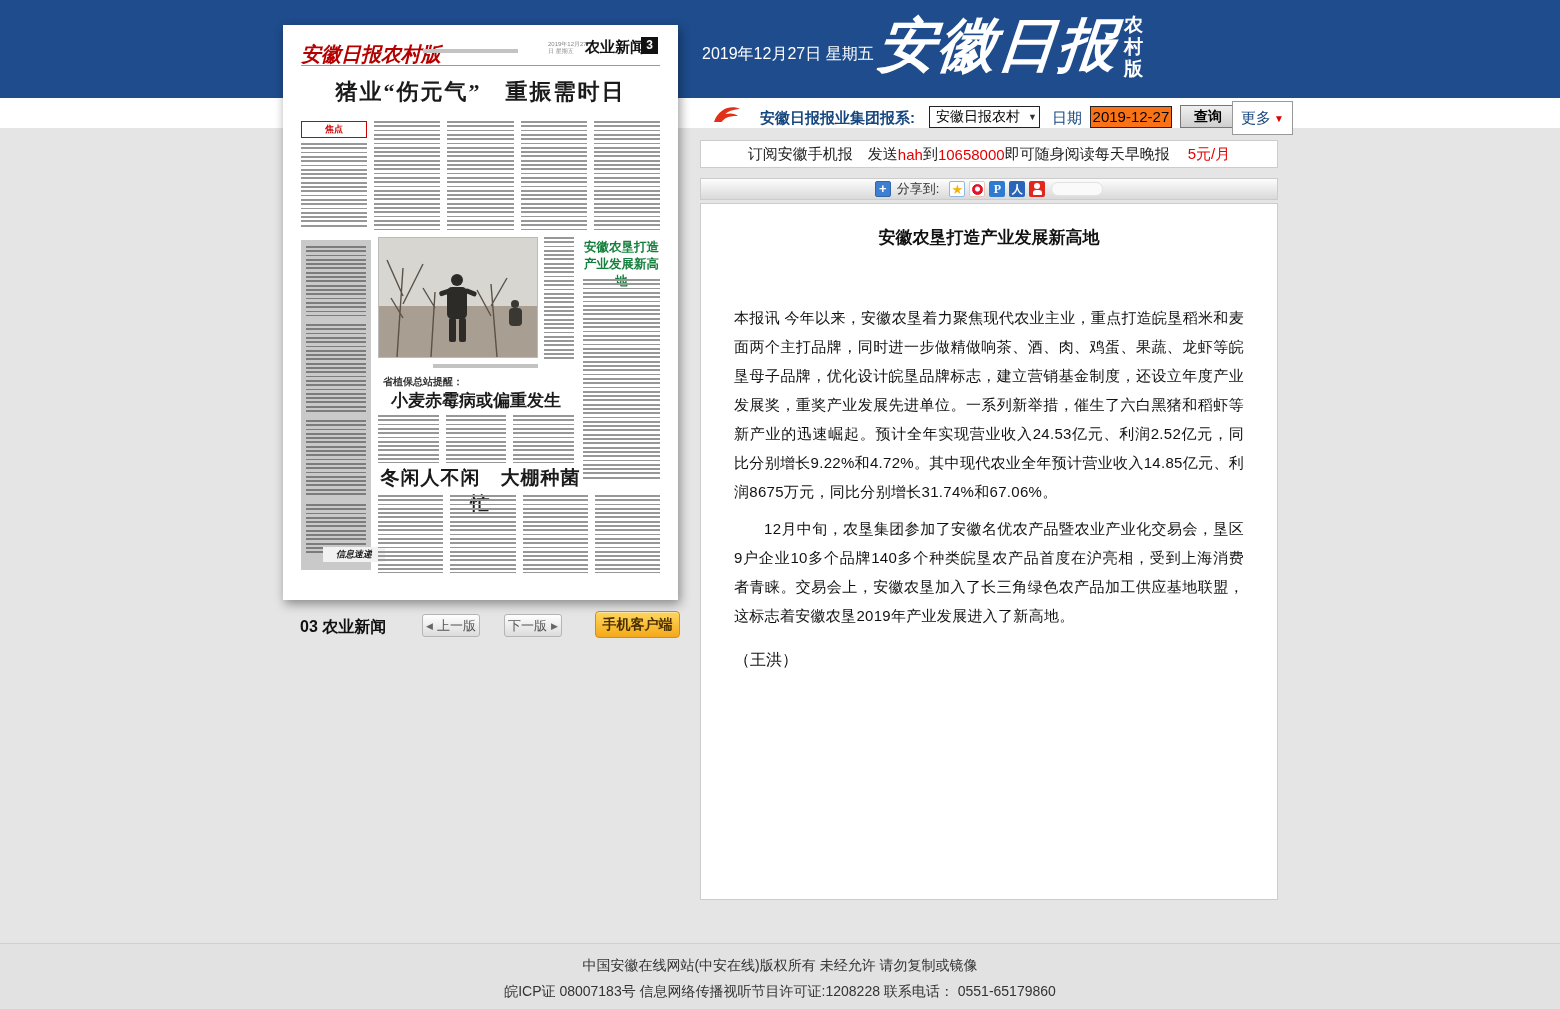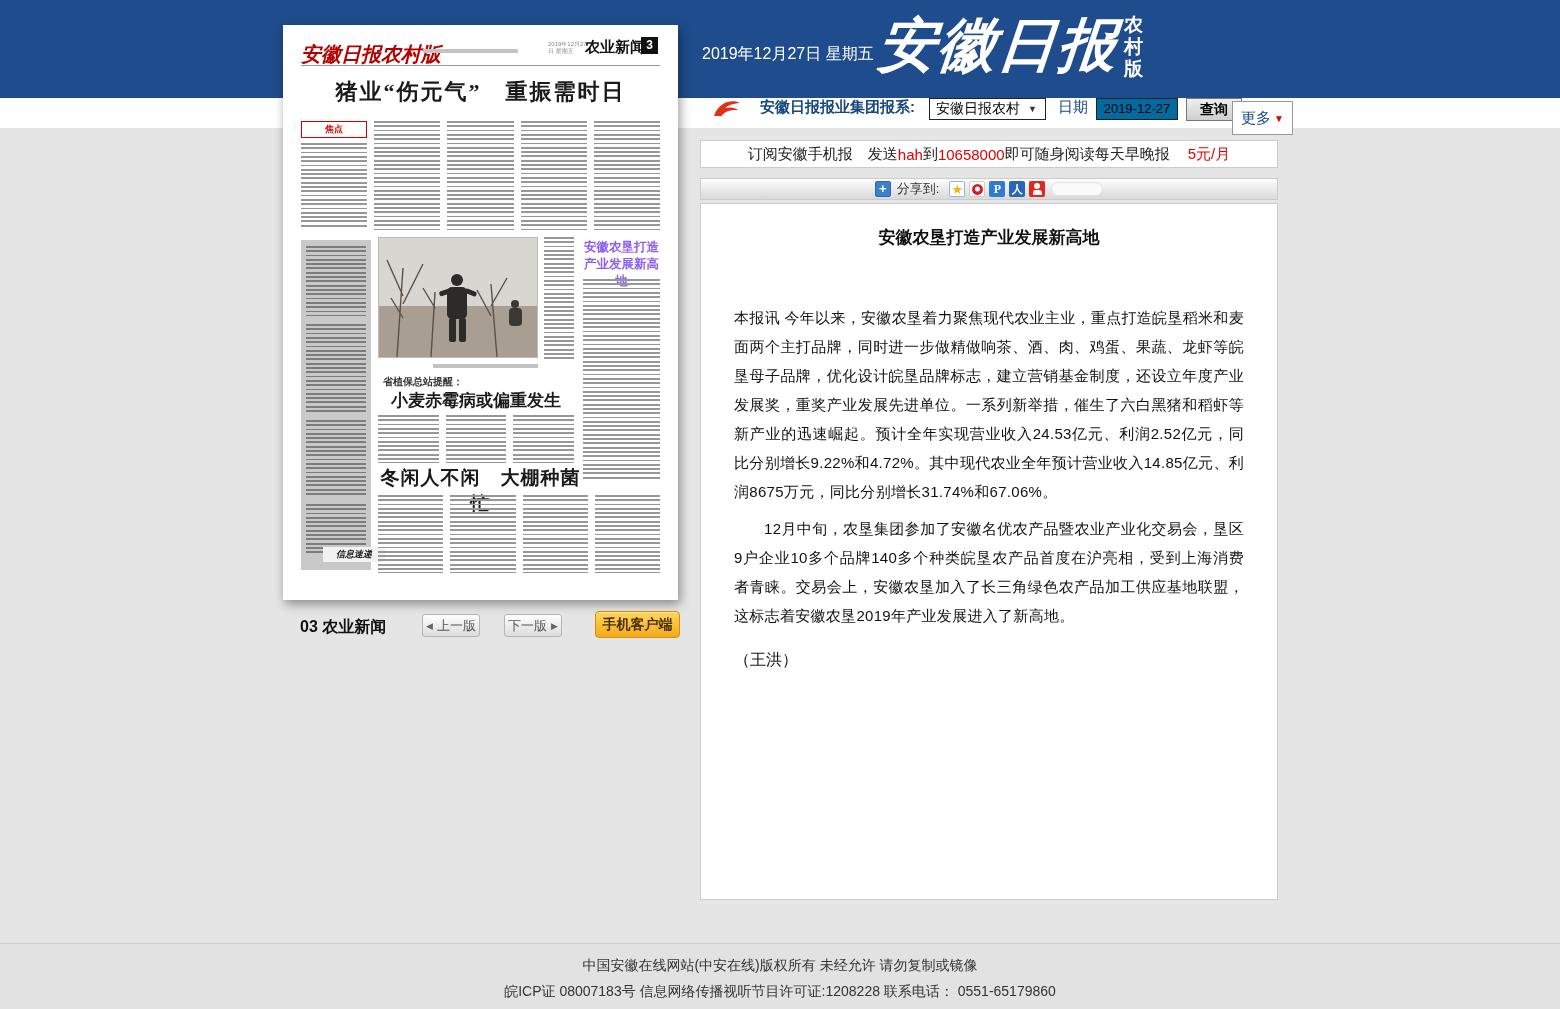--- a/index.html
+++ b/index.html
@@ -9,26 +9,26 @@
   
   .hdr { position:absolute; left:0; top:0; width:1560px; height:98px; background:#1e4c8c; z-index:1; }
   .hdr-date { position:absolute; left:702px; top:44px; color:#fff; font-size:16px; }
   .hdr-logo { position:absolute; left:878px; top:8px; display:flex; align-items:flex-start; color:#fff; }
   .hdr-logo-main { font-family:"Liberation Serif","DejaVu Serif",serif; font-style:italic; font-weight:bold;
                    font-size:58px; line-height:76px; letter-spacing:2px; transform:skewX(-5deg); }
   .hdr-logo-sub { width:24px; font-size:19px; font-weight:bold; line-height:22px; word-break:break-all; margin:6px 0 0 6px; }
 
   
   .tbar { position:absolute; left:0; top:98px; width:1560px; height:30px; background:#fff; border-bottom:1px solid:#ccc; z-index:1; }
-  .tbar-inner { position:absolute; left:712px; top:0; height:30px; display:flex; align-items:flex-start; gap:8px; }
+  .tbar-inner { position:absolute; left:712px; top:0; height:30px; display:flex; align-items:flex-end; gap:8px; }
   .tbar-brand { color:#17477f; font-weight:bold; font-size:15px; margin-left:10px; }
-  .tb-select { display:flex; align-items:center; border:1px solid #222; background:#fff; height:22px; padding:0 8px 0 6px; font-size:14px; margin-left:6px; cursor:pointer; }
+  .tb-select { display:flex; align-items:center; border:1px solid #222; background:#fff; height:22px; padding:0 2px 0 6px; font-size:14px; margin-left:6px; cursor:pointer; }
   .tb-select .caret { font-size:9px; color:#333; margin-left:8px; }
   .tb-datelabel { color:#17477f; font-size:15px; margin-left:4px; }
-  .tb-dateinput { border:1px solid #222; background:#0369a1; height:22px; width:82px; font-size:13px; text-align:center; line-height:20px; }
+  .tb-dateinput { border:1px solid #222; background:#f97316; height:22px; width:82px; font-size:15px; text-align:center; line-height:20px; }
   .tb-search { border:1px solid #777; background:linear-gradient(#efefef,#cfcfcf); height:23px; padding:0 13px; font-size:14px; font-weight:bold; line-height:21px; cursor:pointer; }
   .tb-more { position:absolute; left:1232px; top:101px; border:1px solid #999; background:#fff; height:32px; padding:16px 8px; display:flex; align-items:center; gap:3px; cursor:pointer; z-index:2; }
   .tb-more .lbl { color:#17477f; font-size:15px; }
   .tb-more .caret { color:#e00000; font-size:10px; }
 
   
   .paper { position:absolute; left:283px; top:25px; width:395px; height:575px; background:#fff; z-index:5;
            box-shadow:2px 4px 10px rgba(0,0,0,.4); cursor:pointer; }
   .np-logo { position:absolute; left:18px; top:16px; color:#b60000; font-family:"Liberation Serif","DejaVu Serif",serif;
              font-style:italic; font-weight:bold; font-size:20px; }
@@ -48,21 +48,21 @@
               display:flex; align-items:center; justify-content:center; margin-bottom:5px; background:#fff; }
   .np-colA1body { height:84px; }
   .np-sidebar { position:absolute; left:18px; top:215px; width:70px; height:330px; background:#c9c9c9; padding:6px 5px; }
   .np-sidebar .seg { margin-bottom:8px; }
   .np-infologo { position:absolute; left:22px; bottom:8px; width:62px; height:15px; background:#f2f2f2;
                  font-style:italic; font-weight:bold; font-size:9px; color:#222; text-align:center; line-height:15px; }
   .np-photo { position:absolute; left:95px; top:212px; width:160px; height:121px; border:1px solid #bbb; }
   .np-capbar { position:absolute; left:150px; top:339px; width:105px; height:4px; background:#c3c3c3; }
   .np-colBmid { position:absolute; left:261px; top:212px; width:30px; height:122px; }
   .np-colBright-h { position:absolute; left:300px; top:214px; width:77px; text-align:center;
-                    font-family:"Liberation Serif","DejaVu Serif",serif; font-weight:bold; font-size:12.5px; line-height:17px; color:#8b5cf6; }
+                    font-family:"Liberation Serif","DejaVu Serif",serif; font-weight:bold; font-size:12.5px; line-height:17px; color:#15803d; }
   .np-colBright-t { position:absolute; left:300px; top:254px; width:77px; height:200px; }
   .np-notice { position:absolute; left:100px; top:350px; font-family:"Liberation Serif","DejaVu Serif",serif;
                font-weight:bold; font-size:10px; color:#333; }
   .np-h2 { position:absolute; left:95px; top:364px; width:196px; text-align:center;
            font-family:"Liberation Serif","DejaVu Serif",serif; font-weight:bold; font-size:17px; color:#1a1a1a; }
   .np-colsC { position:absolute; left:95px; top:390px; width:196px; height:48px; display:flex; gap:7px; }
   .np-colsC > div { flex:1; }
   .np-h3 { position:absolute; left:95px; top:440px; width:205px; text-align:center;
            font-family:"Liberation Serif","DejaVu Serif",serif; font-weight:bold; font-size:19px; letter-spacing:1px; color:#1a1a1a; }
   .np-colsD { position:absolute; left:95px; top:470px; width:282px; height:78px; display:flex; gap:7px; }

